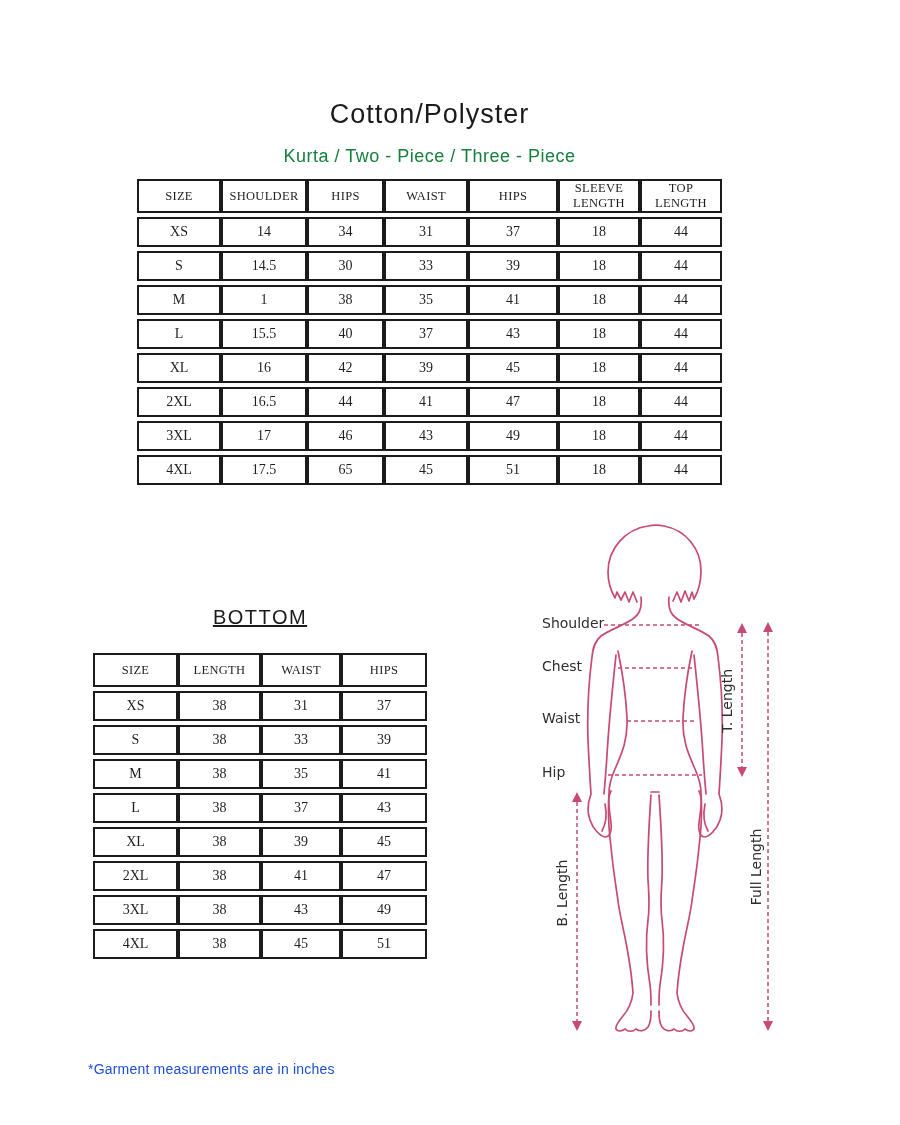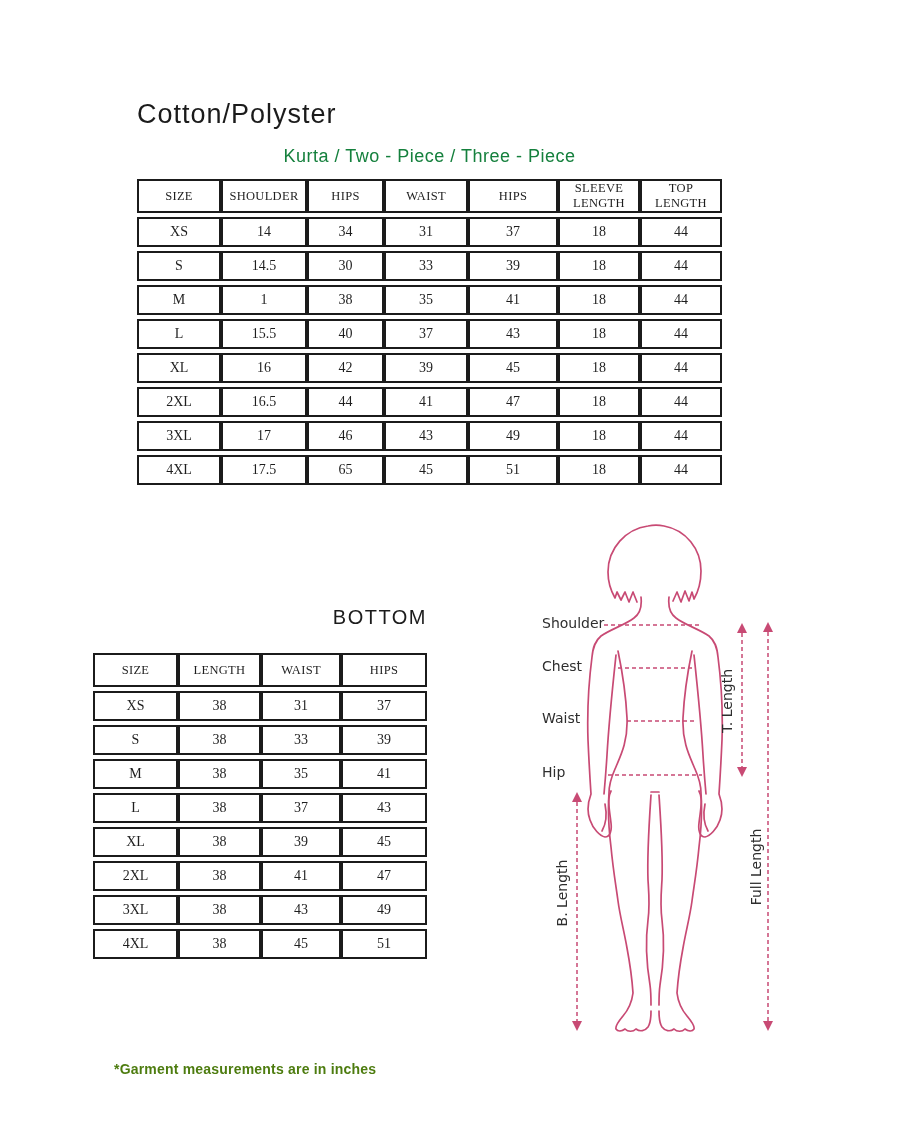--- a/index.html
+++ b/index.html
@@ -1,21 +1,21 @@
 <!DOCTYPE html>
 <html><head>
 <meta charset="utf-8">
 <style>
   html,body{margin:0;padding:0;background:#ffffff;}
   #page{
     position:relative;width:900px;height:1125px;background:#ffffff;overflow:hidden;
     font-family:"Liberation Sans",sans-serif;color:#1e1e1e;
   }
   .doc-title{
-    position:absolute;left:137px;top:99px;width:585px;text-align:left;
+    position:absolute;left:137px;top:99px;width:585px;text-align:center;
     font-size:27px;font-weight:400;letter-spacing:1px;color:#1b1b1b;
   }
   .doc-subtitle{
     position:absolute;left:137px;top:146px;width:585px;text-align:center;
     font-size:18px;font-weight:400;letter-spacing:0.5px;color:#15803d;
   }
   table.size-table{
     position:absolute;border-collapse:separate;border-spacing:0 4px;table-layout:fixed;font-family:Liberation Serif, serif;
   }
   #top-table{left:137px;top:175px;width:585px;}
@@ -27,26 +27,26 @@
   .size-table th{font-size:12.5px;font-weight:400;height:34px;line-height:1.2;letter-spacing:0.3px;}
   .size-table td{font-size:14px;font-weight:400;height:30px;}
   
   #top-table col.c0{width:84px}#top-table col.c1{width:86px}#top-table col.c2{width:77px}
   #top-table col.c3{width:84px}#top-table col.c4{width:90px}#top-table col.c5{width:82px}
   #top-table col.c6{width:82px}
   
   #bottom-table col.c0{width:85px}#bottom-table col.c1{width:83px}
   #bottom-table col.c2{width:80px}#bottom-table col.c3{width:86px}
   .section-title{
-    position:absolute;left:93px;top:606px;width:334px;text-align:right;
-    font-size:20px;font-weight:400;letter-spacing:1.5px;color:#1b1b1b;
+    position:absolute;left:93px;top:606px;width:334px;text-align:center;
+    font-size:20px;font-weight:400;letter-spacing:1.5px;color:#1b1b1b;text-decoration:underline;
   }
   .footnote{
-    position:absolute;left:88px;top:1061px;font-size:14px;font-weight:700;
-    letter-spacing:0.2px;color:#4d7c0f;margin-left:26px;
+    position:absolute;left:88px;top:1061px;font-size:14px;font-weight:400;
+    letter-spacing:0.2px;color:#1d4ed8;
   }
   .figure-wrap{position:absolute;left:490px;top:505px;width:330px;height:560px;}
   .fig-label{font-family:"DejaVu Sans",sans-serif;font-size:14px;fill:#2e2e2e;}
   .fig-label-rot{font-family:"DejaVu Sans",sans-serif;font-size:14px;fill:#2e2e2e;}
 </style>
 </head>
 <body>
 
 <div id="page">
 

